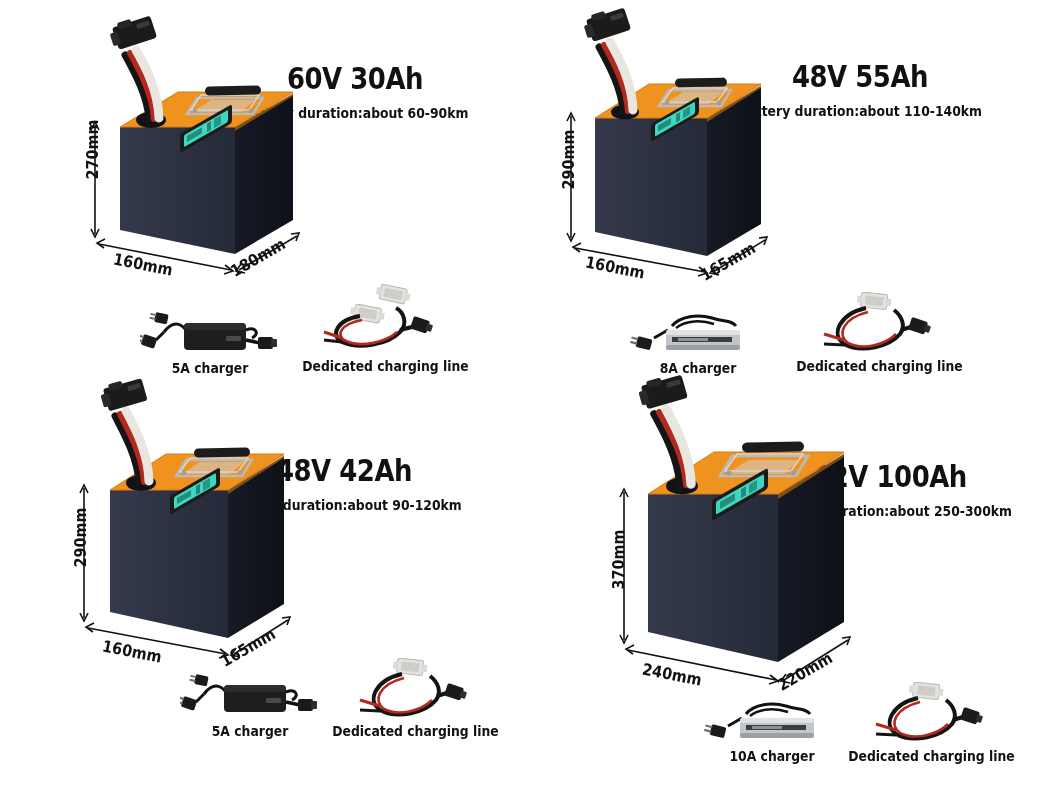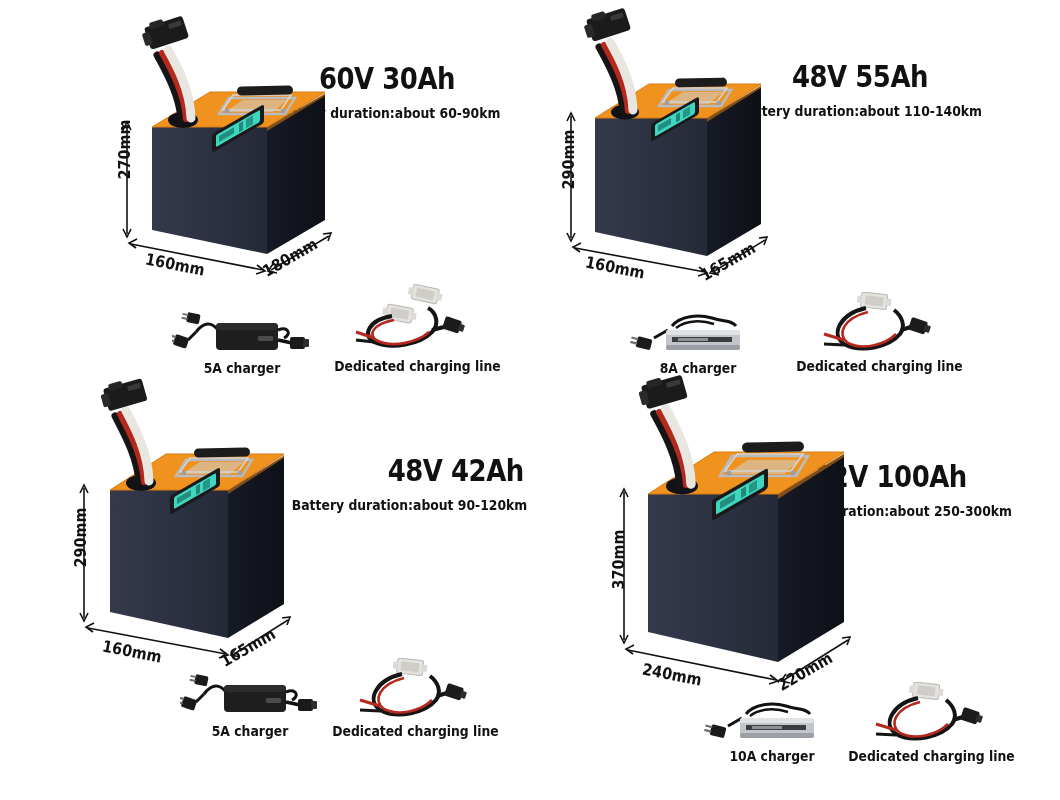--- a/index.html
+++ b/index.html
@@ -1,21 +1,21 @@
 <!DOCTYPE html>
 <html><head>
 <meta charset="utf-8">
 <style>
   html,body{margin:0;padding:0;background:#ffffff;}
   body{
     width:1060px;height:800px;position:relative;overflow:hidden;
     font-family:"Liberation Sans", sans-serif;color:#111;
   }
   .panel{position:absolute;}
-  #panel-0{left:0;top:0;width:530px;height:400px;margin-left:32px;}
+  #panel-0{left:0;top:0;width:530px;height:400px;}
   #panel-1{left:500px;top:0;width:530px;height:400px;}
   #panel-2{left:0;top:380px;width:530px;height:420px;}
   #panel-3{left:530px;top:380px;width:530px;height:420px;}
 
   
   .titleblock{position:absolute;text-align:center;}
   .prod-title{
     font-weight:bold;letter-spacing:-0.5px;
     font-family:"DejaVu Sans Condensed","Liberation Sans",sans-serif;
     transform:scaleX(.93);transform-origin:center;white-space:nowrap;
@@ -281,21 +281,21 @@
         <rect x="0" y="0" width="17" height="13" rx="2" fill="#1b1b1b"></rect>
         <rect x="15" y="3" width="6" height="7" rx="1" fill="#2d2d2d"></rect>
       </g>
     </svg>
   </div>
   <div class="acc-label" style="left:272px;top:358px;width:215px;font-size:14.5px;">Dedicated charging line</div>
 </div>
 
 <div class="panel" id="panel-2">
 
-  <div class="titleblock" style="left:186px;top:72px;width:350px;text-align:right;">
+  <div class="titleblock" style="left:169px;top:72px;width:350px;">
     <div class="prod-title" style="font-size:31px;">48V 42Ah</div>
     <div class="prod-sub" style="font-size:14.5px;margin-top:9px;">Battery duration:about 90-120km</div>
   </div>
 
   <div class="battery" style="left:70px;top:10px;">
     <svg class="batt-svg" width="255" height="290" viewBox="0 0 255 290">
       <defs>
         <linearGradient id="f2" x1="0" y1="0" x2="1" y2="0">
           <stop offset="0" stop-color="#343a4c"></stop>
             <stop offset="1" stop-color="#252a38"></stop>

